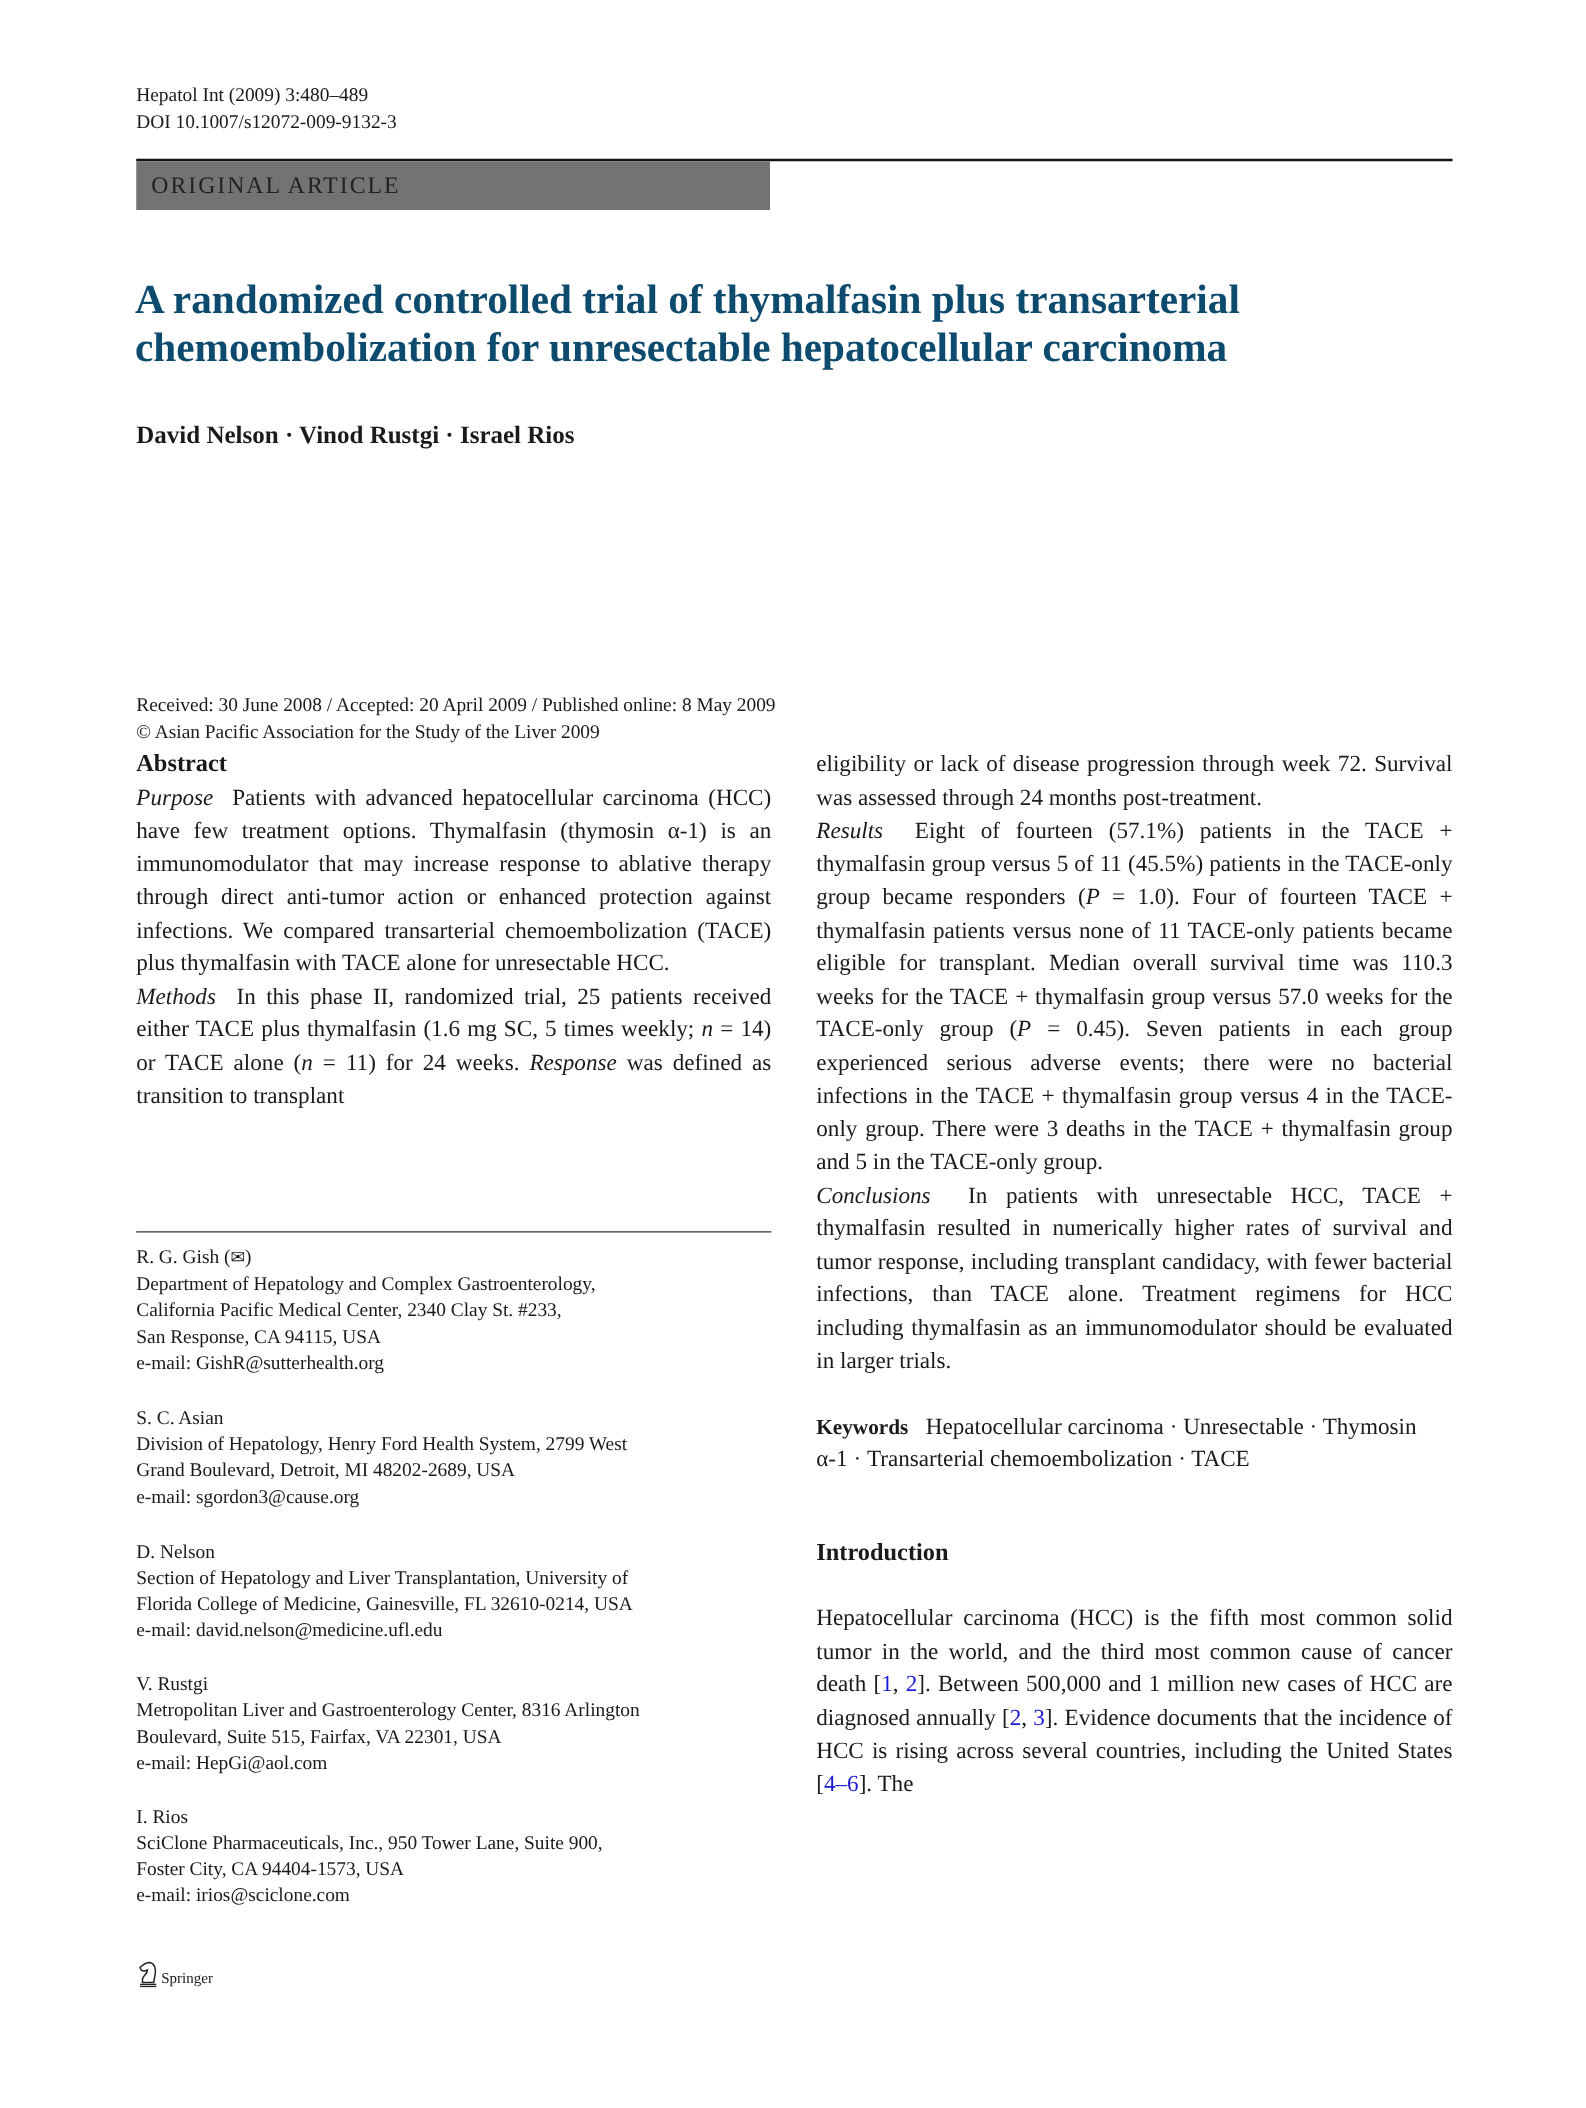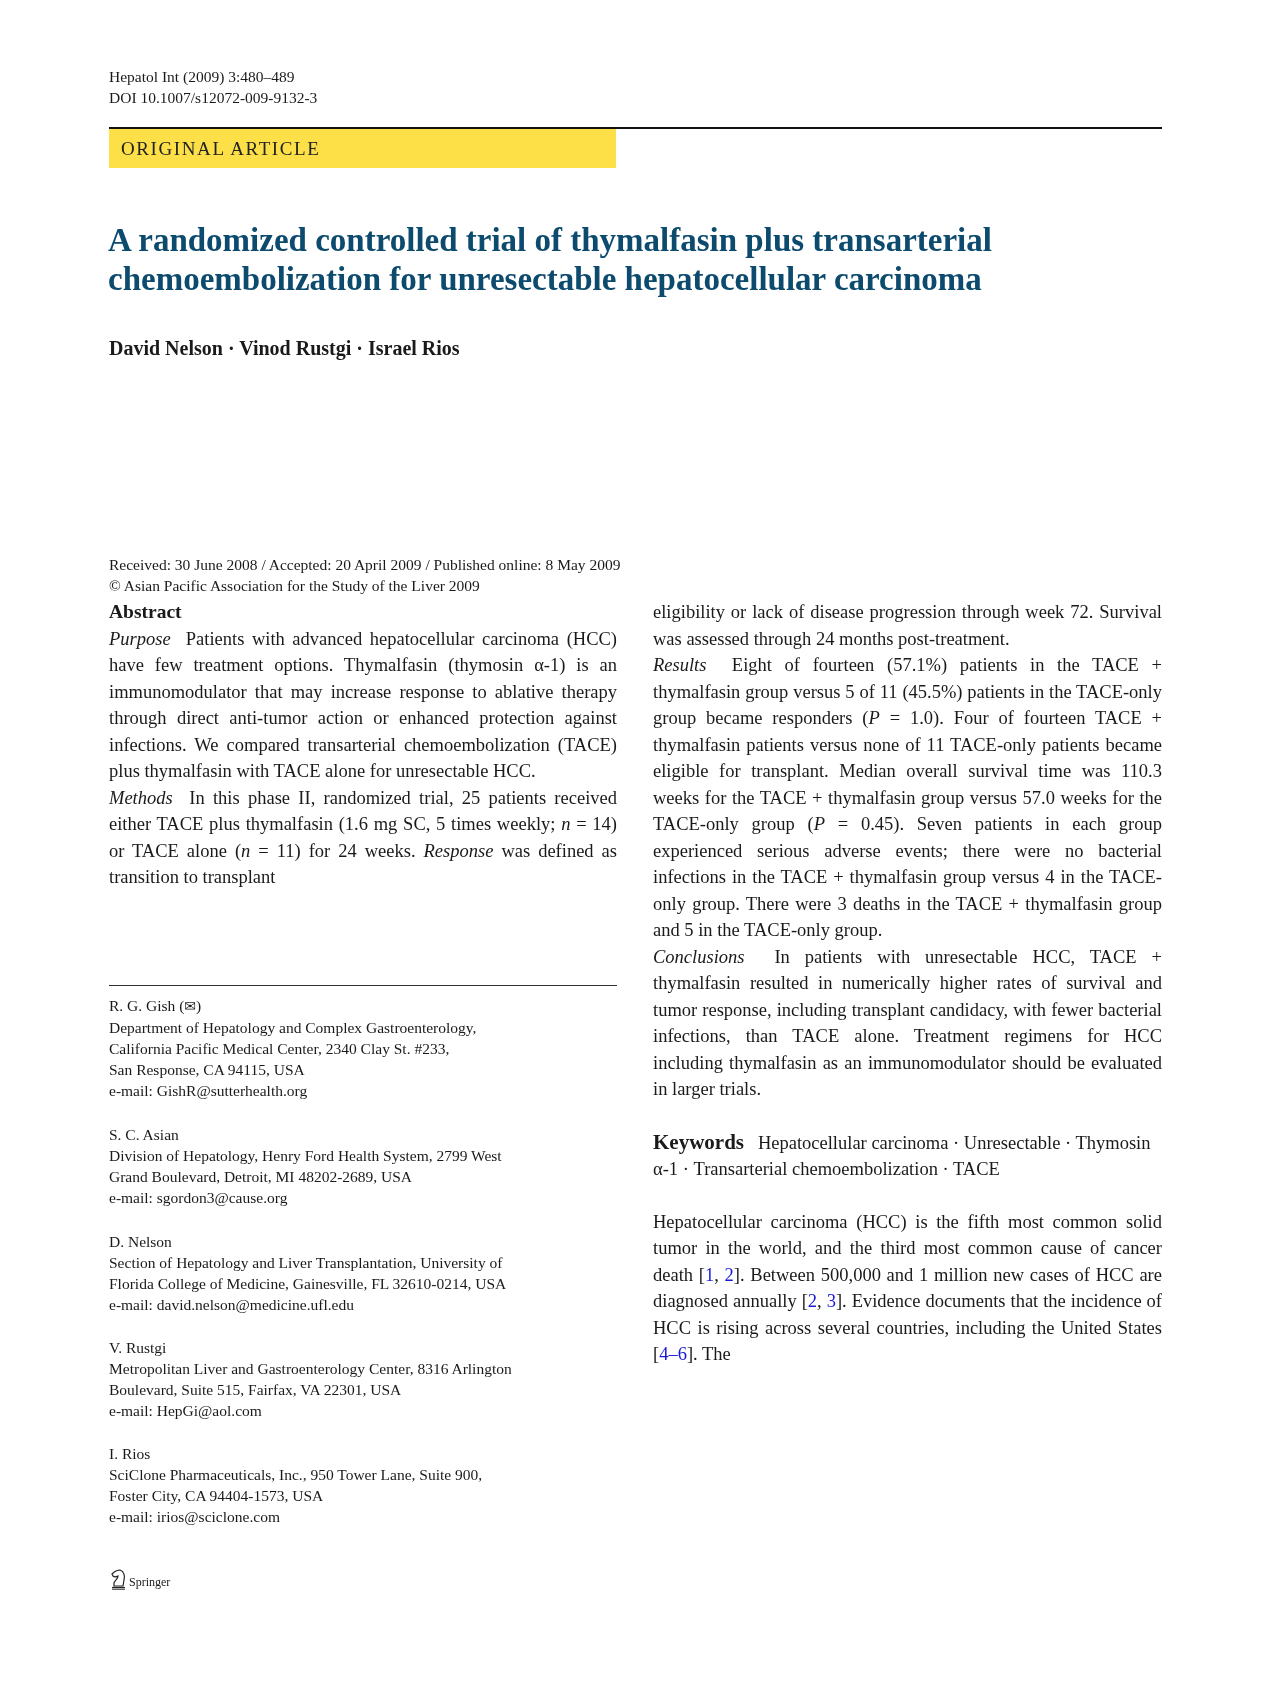--- a/index.html
+++ b/index.html
@@ -1,34 +1,34 @@
 <!DOCTYPE html>
 <html><head>
 <meta charset="utf-8">
 <style>
   html, body { margin:0; padding:0; background:#fff; }
   body { width:1269px; height:1686px; position:relative; font-family:"Liberation Serif", serif; color:#1a1a1a; overflow:hidden; }
   .abs { position:absolute; }
   .hdr { left:109px; top:66px; font-size:15.5px; line-height:21px; }
   .rule { left:109px; top:127px; width:1053px; height:2px; background:#111; }
-  .banner { left:109px; top:129px; width:507px; height:39px; background:#fde047; }
+  .banner { left:109px; top:129px; width:507px; height:39px; background:#737373; }
   .banner span { position:absolute; left:12px; top:9px; font-size:19px; letter-spacing:1.6px; color:#222; }
   .title { left:108px; top:221px; width:1060px; font-size:33px; line-height:39px; font-weight:bold; color:#0c4a6e; }
   .authors { left:109px; top:335px; font-size:20px; line-height:27px; font-weight:bold; }
   .dates { left:109px; top:518px; font-size:15.5px; line-height:21px;margin-top:36px; }
   .col { width:508px; font-size:18.5px; line-height:26.5px; text-align:justify; }
   .col p { margin:0; }
   .lcol { left:109px; top:599px; }
   .rcol { left:653px; top:599px; width:509px; }
   .h-abs { font-weight:bold; font-size:19.5px; }
   i { font-style:italic; }
   .fnrule { left:109px; top:985px; width:508px; height:1px; background:#333; }
   .aff { left:109px; width:520px; font-size:15.5px; line-height:21px; }
   .aff p { margin:0; }
-  .kw b { font-size:21px; }
+  .kw b { font-size:17px; }
   .intro-h { font-weight:bold; font-size:19.5px; }
   .ref { color:#1a1ad6; }
   .springer { left:109px; top:1568px; font-size:12px; display:flex; align-items:flex-end; gap:0; }
   .springer svg { width:20px; height:22px; }
 </style>
 </head>
 <body>
 
 <div class="abs hdr">
   <div>Hepatol Int (2009) 3:480–489</div>
@@ -110,20 +110,21 @@
     <span>Eight of fourteen (57.1%) patients in the TACE + thymalfasin group versus 5 of 11 (45.5%) patients in the TACE-only group became responders (</span><i>P</i><span> = 1.0). Four of fourteen TACE + thymalfasin patients versus none of 11 TACE-only patients became eligible for transplant. Median overall survival time was 110.3 weeks for the TACE + thymalfasin group versus 57.0 weeks for the TACE-only group (</span><i>P</i><span> = 0.45). Seven patients in each group experienced serious adverse events; there were no bacterial infections in the TACE + thymalfasin group versus 4 in the TACE-only group. There were 3 deaths in the TACE + thymalfasin group and 5 in the TACE-only group.</span>
   </p>
   <p>
     <i>Conclusions</i>&nbsp;
     <span>In patients with unresectable HCC, TACE + thymalfasin resulted in numerically higher rates of survival and tumor response, including transplant candidacy, with fewer bacterial infections, than TACE alone. Treatment regimens for HCC including thymalfasin as an immunomodulator should be evaluated in larger trials.</span>
   </p>
   <p class="kw" style="margin-top:26px; text-align:left;">
     <b>Keywords</b>&nbsp;&nbsp;
     <span>Hepatocellular carcinoma · Unresectable · Thymosin α-1 · Transarterial chemoembolization · TACE</span>
   </p>
+  <p class="intro-h" style="margin-top:48px;">Introduction</p>
   <p style="margin-top:26px;">
     <span>Hepatocellular carcinoma (HCC) is the fifth most common solid tumor in the world, and the third most common cause of cancer death [</span><a class="ref">1</a><span>, </span><a class="ref">2</a><span>]. Between 500,000 and 1 million new cases of HCC are diagnosed annually [</span><a class="ref">2</a><span>, </span><a class="ref">3</a><span>]. Evidence documents that the incidence of HCC is rising across several countries, including the United States [</span><a class="ref">4–6</a><span>]. The</span>
   </p>
 </div>
 
 <div class="abs springer">
   <svg viewBox="0 0 20 22">
     <path d="M5 18 L5 15 C6 12 9 11 9 8 C7 9 5 9 4 8 L3 6 C5 4 7 2 11 2 C15 3 16 8 15 12 L14 18 Z" fill="none" stroke="#222" stroke-width="1.2"></path>
     <line x1="3" y1="19.5" x2="16" y2="19.5" stroke="#222" stroke-width="1.2"></line>
     <line x1="3" y1="21.2" x2="16" y2="21.2" stroke="#222" stroke-width="1"></line>

